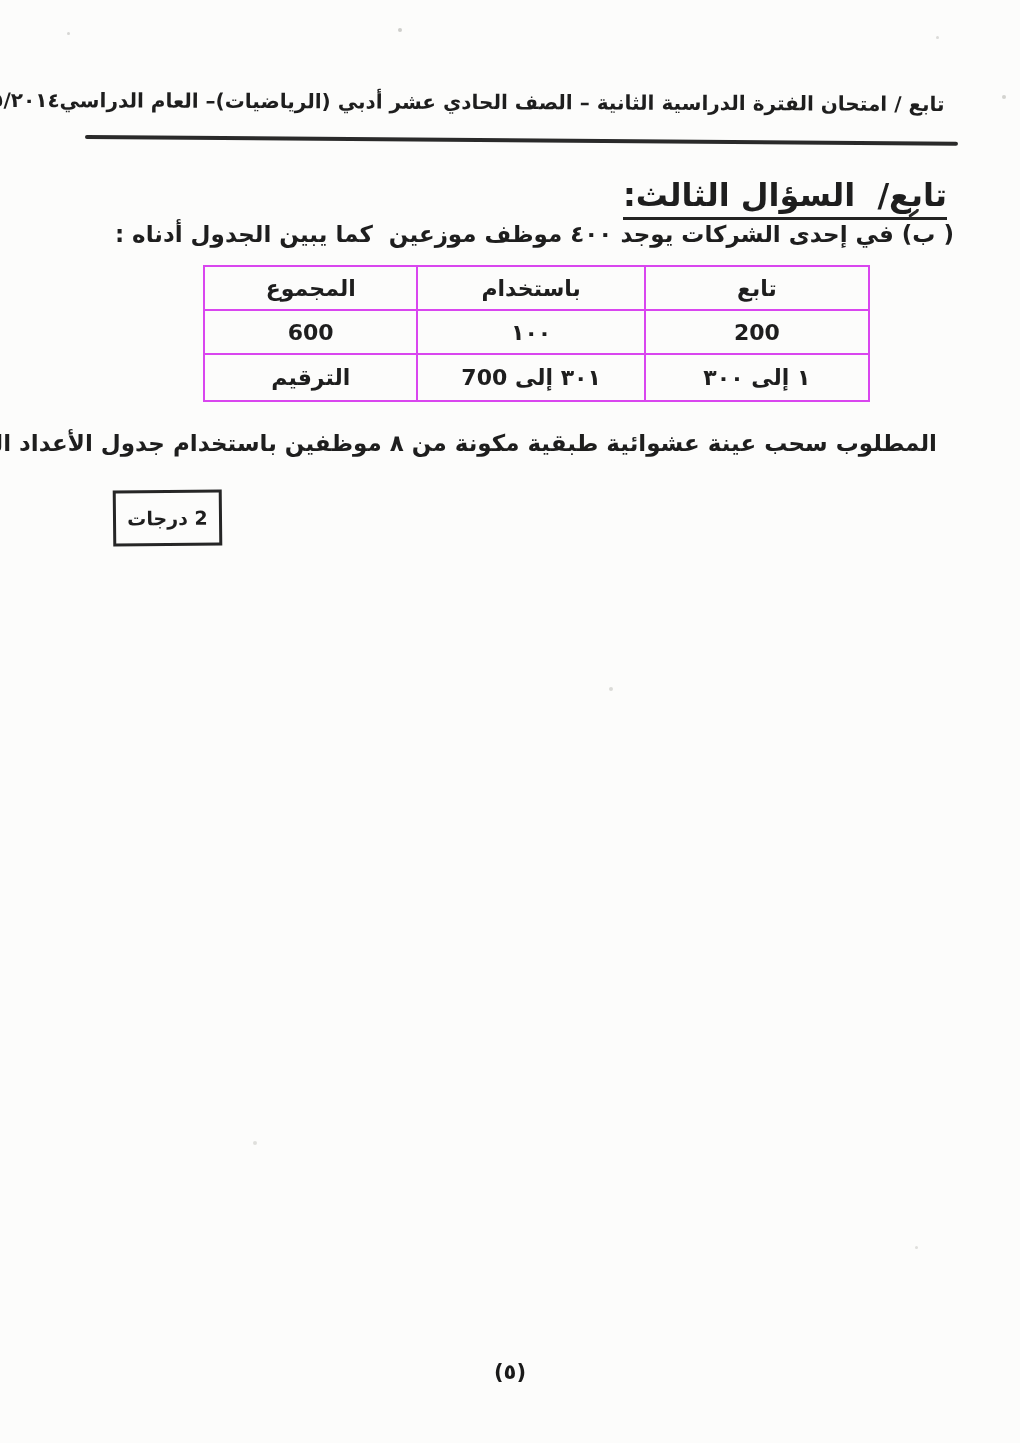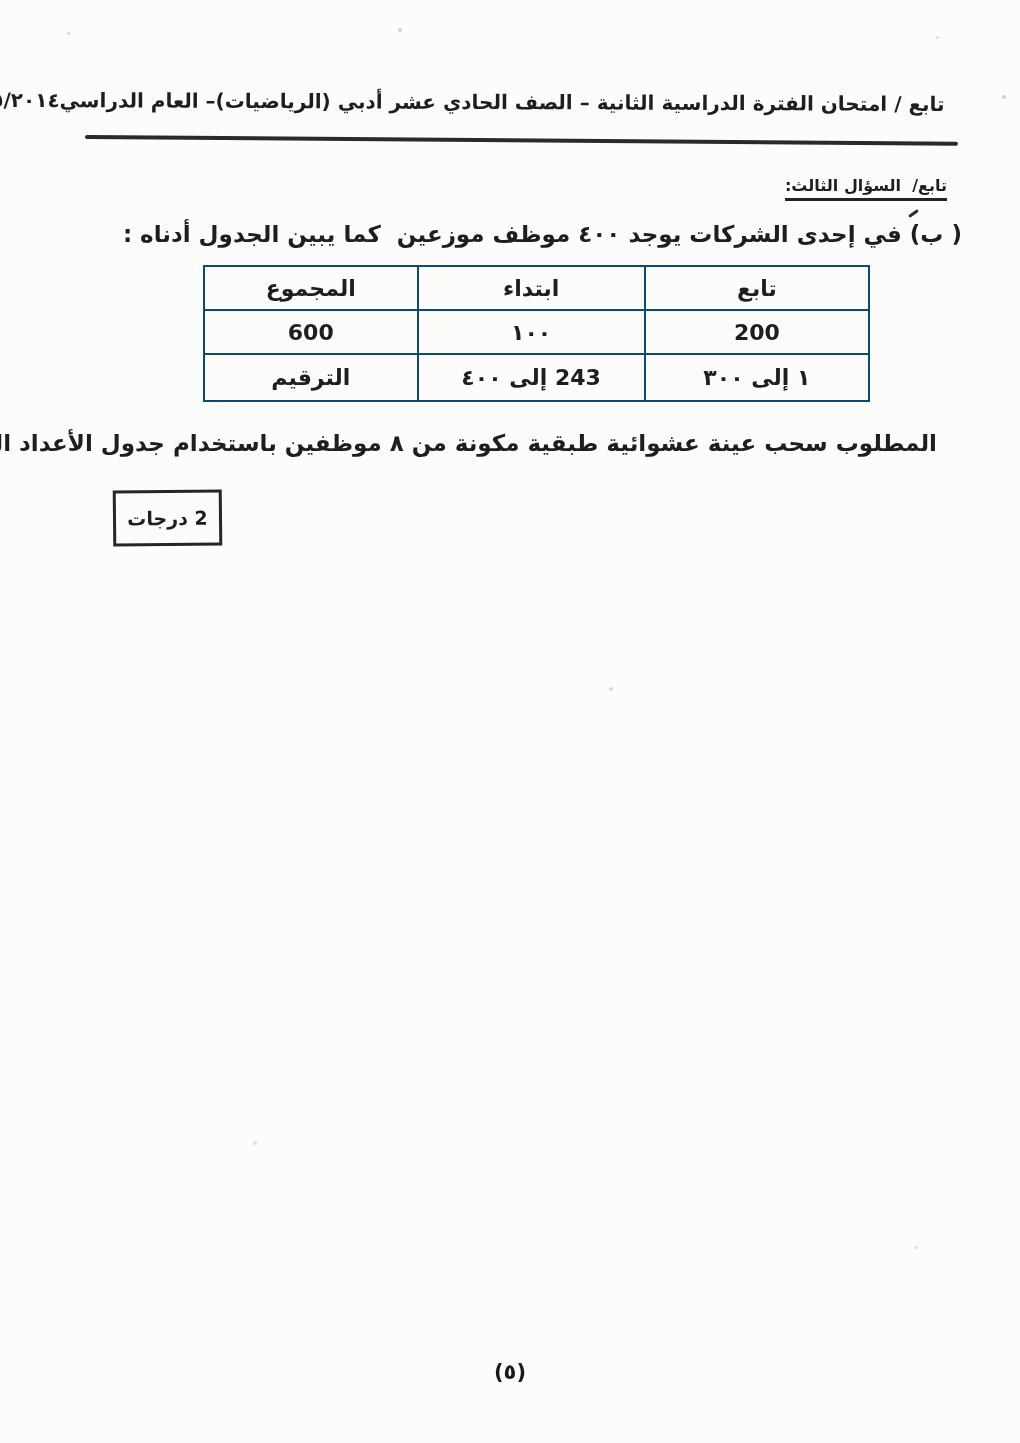--- a/index.html
+++ b/index.html
@@ -33,49 +33,49 @@
     position: absolute;
     left: 85px; top: 135px;
     width: 873px; height: 4px;
     background: #2a2a2a;
     transform: rotate(0.45deg);
     transform-origin: left center;
     border-radius: 2px;
   }
   .section-heading {
     top: 176px; right: 73px;
-    font-size: 16px;
+    font-size: 32px;
     padding-bottom: 3px;
     border-bottom: 3px solid #232323;
   }
   .diacritic-tick {
     position: absolute;
     left: 908px; top: 212px;
     width: 11px; height: 3px;
     background: #2b2b2b;
     transform: rotate(-35deg);
     border-radius: 2px;
   }
   .intro-line {
-    top: 221px; right: 58px;
+    top: 221px; right: 66px;
     font-size: 23px;
   }
   .dist-table {
     position: absolute;
     top: 265px; left: 203px;
     width: 667px;
     border-collapse: collapse;
     direction: rtl;
     text-align: center;
     font-weight: bold;
     font-size: 22px;
     color: #1e1e1e;
   }
   .dist-table th, .dist-table td {
-    border: 2px solid #0c4a6e;
+    border: 2px solid #d946ef;
     padding: 0;
     height: 42px;
     font-weight: bold;
   }
   .dist-table tr.last-row td { height: 45px; margin-left: 24px; }
   .task-line1 { top: 430px; right: 83px; font-size: 23px; }
   .task-line2 { top: 475px; right: 112px; font-size: 23px; }
   .marks-box {
     position: absolute;
     left: 113px; top: 490px;
@@ -121,33 +121,33 @@
 
   <table class="dist-table">
     <colgroup>
       <col style="width:225px">
       <col style="width:228px">
       <col style="width:214px">
     </colgroup>
     <thead>
       <tr>
         <th>تابع</th>
-        <th>ابتداء</th>
+        <th>باستخدام</th>
         <th>المجموع</th>
       </tr>
     </thead>
     <tbody>
       <tr>
         <td>200</td>
         <td>١٠٠</td>
         <td>600</td>
       </tr>
       <tr class="last-row">
         <td>١ إلى ٣٠٠</td>
-        <td>243 إلى ٤٠٠</td>
+        <td>٣٠١ إلى 700</td>
         <td>الترقيم</td>
       </tr>
     </tbody>
   </table>
 
   <div class="txt task-line1">المطلوب سحب عينة عشوائية طبقية مكونة من ٨ موظفين باستخدام جدول الأعداد العشوائية</div>
 
 
   <div class="marks-box">
     <span>2 درجات</span>

